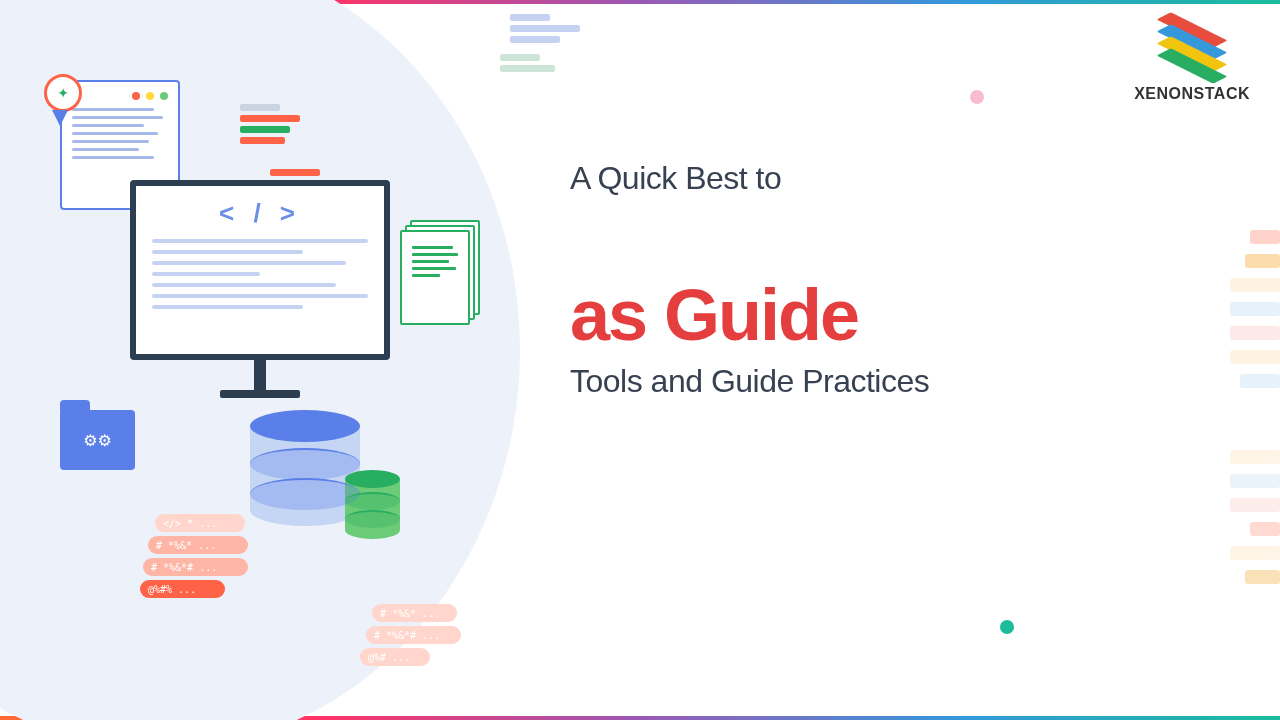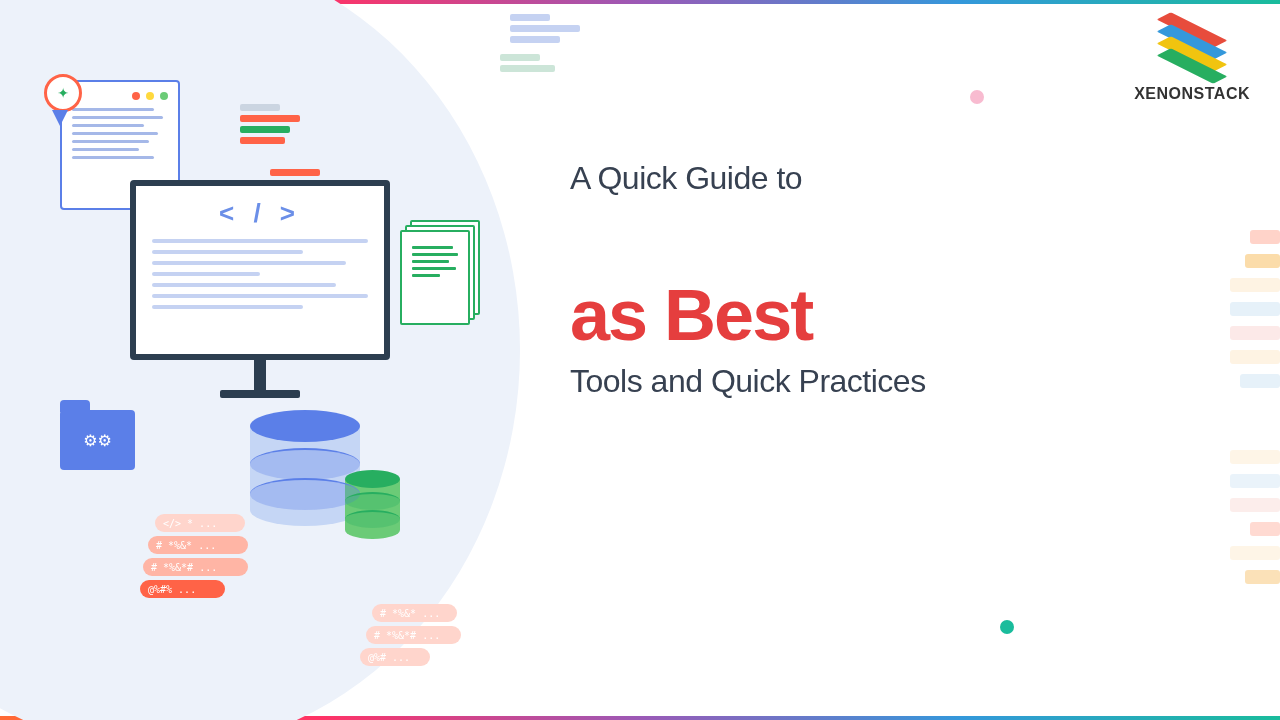--- a/index.html
+++ b/index.html
@@ -122,26 +122,26 @@
   <div class="logo-layers">
     <div class="layer l1"></div>
       <div class="layer l2"></div>
       <div class="layer l3"></div>
       <div class="layer l4"></div>
   </div>
   <div class="logo-text">XENONSTACK</div>
 </div>
 
 <div class="content">
-  <div class="subtitle">A Quick Guide to</div>
+  <div class="subtitle">A Quick Best to</div>
   <div class="title">
     <br>
-    <span>as Best</span>
-  </div>
-  <div class="tagline">Tools and Quick Practices</div>
+    <span>as Guide</span>
+  </div>
+  <div class="tagline">Tools and Guide Practices</div>
 </div>
 
 <div class="illustration">
 
   <div class="cert">
     <div class="ribbon">
       <div class="ribbon-circle">✦</div>
       <div class="ribbon-tail"></div>
     </div>
     <div class="cert-dots">

